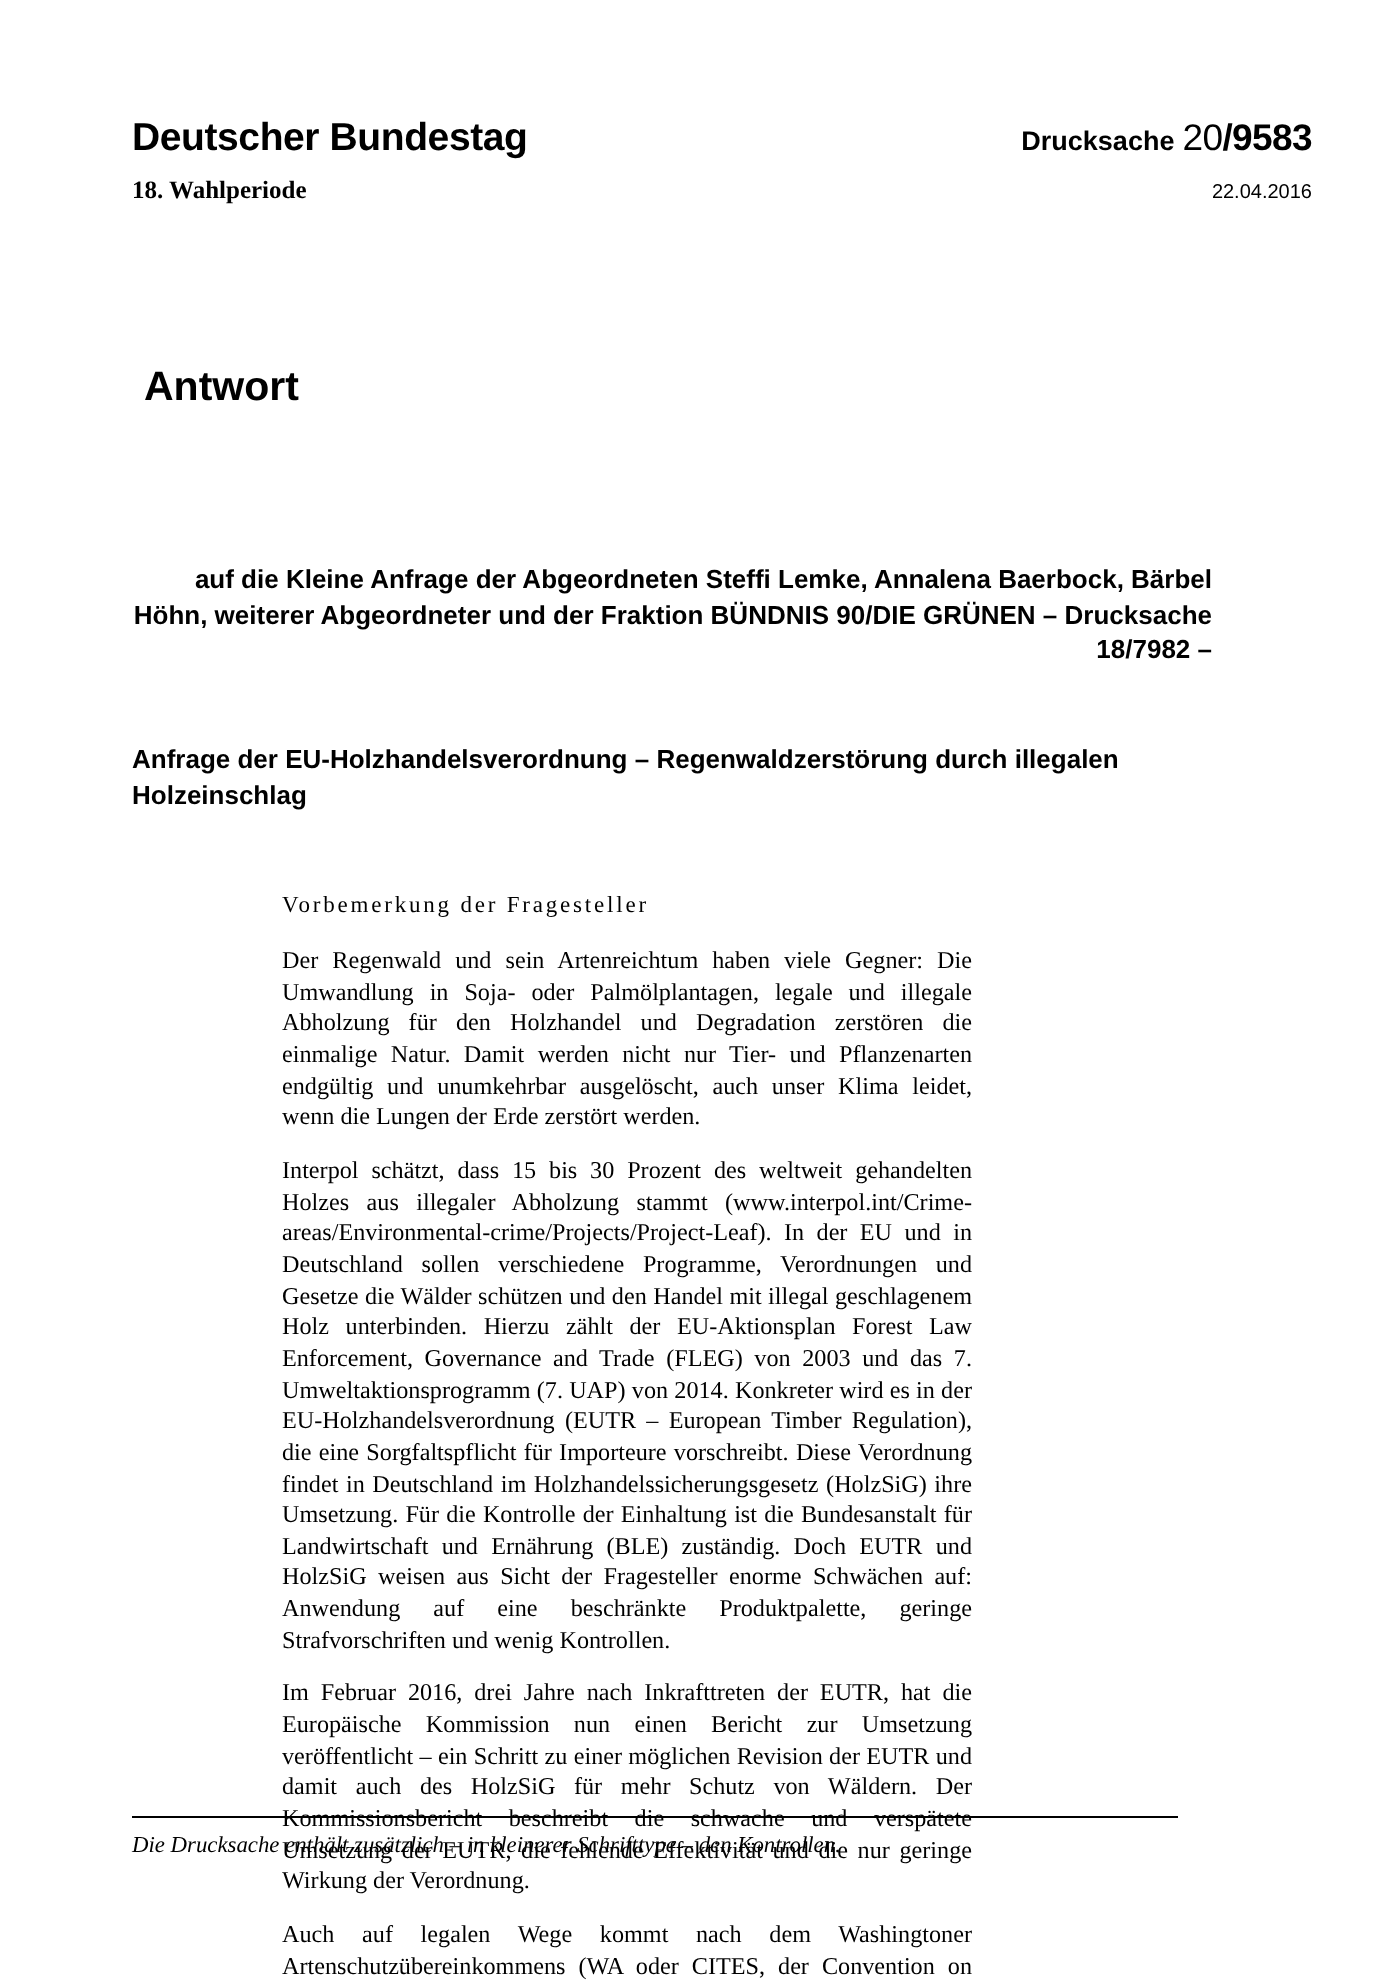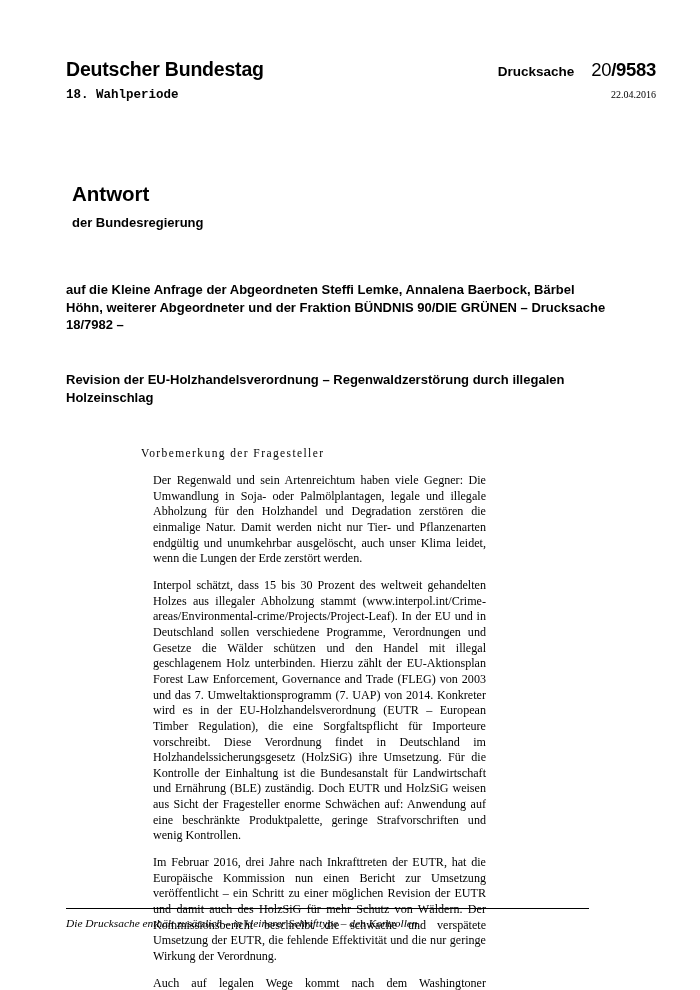--- a/index.html
+++ b/index.html
@@ -36,46 +36,46 @@
   .bundestag {
     font-family: "Liberation Sans", sans-serif;
     font-weight: bold;
     font-size: 19.5px;
     color: #000;
     letter-spacing: -0.2px;
   }
   .drucksache-wrap {
     display: flex;
     align-items: baseline;
-    gap: 17px;
+    gap: 4px;
   }
   .drucksache-label {
     font-family: "Liberation Sans", sans-serif;
     font-weight: bold;
     font-size: 13.5px;
   }
   .drucksache-num {
     font-family: "Liberation Sans", sans-serif;
     font-size: 18.5px;
     letter-spacing: -0.3px;
   }
   .drucksache-num b { font-weight: bold; }
   .hdr-row2 {
     display: flex;
     align-items: baseline;
     justify-content: space-between;
     margin-top: 7px;
   }
   .wahlperiode {
-    font-family: Liberation Mono, monospace;
+    font-family: Liberation Serif, serif;
     font-weight: bold;
     font-size: 12.5px;
   }
   .datum {
-    font-family: Liberation Serif, serif;
+    font-family: Liberation Sans, sans-serif;
     font-size: 10px;
   }
 
   
   .titleblock {
     position: absolute;
     left: 72px;
     top: 183px;
     width: 520px;
   }
@@ -93,20 +93,21 @@
   }
   .anfrage {
     position: absolute;
     left: 66px;
     top: 281px;
     width: 540px;
     font-family: "Liberation Sans", sans-serif;
     font-weight: bold;
     font-size: 13px;
     line-height: 1.35;
+    text-align: right;
   }
   .betreff {
     position: absolute;
     left: 66px;
     top: 371px;
     width: 520px;
     font-family: "Liberation Sans", sans-serif;
     font-weight: bold;
     font-size: 13px;
     line-height: 1.35;
@@ -119,21 +120,21 @@
     top: 447px;
     width: 345px;
   }
   .vorbemerkung {
     font-family: "Liberation Serif", serif;
     font-size: 11.5px;
     letter-spacing: 1.4px;
     margin-bottom: 14px;
   }
   .body-col p {
-    margin: 0 0 11px 12px;
+    margin: 0 0 11px 0;
     font-family: "Liberation Serif", serif;
     font-size: 12.1px;
     line-height: 1.295;
     text-align: justify;
     hyphens: manual;
   }
 
   
   .footer-rule {
     position: absolute;
@@ -171,26 +172,25 @@
       </div>
     </div>
     <div class="hdr-row2">
       <div class="wahlperiode">18. Wahlperiode</div>
       <div class="datum">22.04.2016</div>
     </div>
   </div>
 
   <div class="titleblock">
     <div class="antwort">Antwort</div>
-    <div class="antwort-sub">der Bundesregierung</div>
   </div>
 
   <div class="anfrage">auf die Kleine Anfrage der Abgeordneten Steffi Lemke, Annalena Baerbock, Bärbel Höhn, weiterer Abgeordneter und der Fraktion BÜNDNIS 90/DIE GRÜNEN – Drucksache 18/7982 –</div>
 
-  <div class="betreff">Revision der EU-Holzhandelsverordnung – Regenwaldzerstörung durch illegalen Holzeinschlag</div>
+  <div class="betreff">Anfrage der EU-Holzhandelsverordnung – Regenwaldzerstörung durch illegalen Holzeinschlag</div>
 
   <div class="body-col">
     <div class="vorbemerkung">Vorbemerkung der Fragesteller</div>
     <p>Der Regenwald und sein Artenreichtum haben viele Gegner: Die Umwandlung in Soja- oder Palmölplantagen, legale und illegale Abholzung für den Holzhandel und Degradation zerstören die einmalige Natur. Damit werden nicht nur Tier- und Pflanzenarten endgültig und unumkehrbar ausgelöscht, auch unser Klima leidet, wenn die Lungen der Erde zerstört werden.</p>
     <p>Interpol schätzt, dass 15 bis 30 Prozent des weltweit gehandelten Holzes aus illegaler Abholzung stammt (www.interpol.int/Crime-areas/Environmental-crime/Projects/Project-Leaf). In der EU und in Deutschland sollen verschiedene Programme, Verordnungen und Gesetze die Wälder schützen und den Handel mit illegal geschlagenem Holz unterbinden. Hierzu zählt der EU-Aktionsplan Forest Law Enforcement, Governance and Trade (FLEG) von 2003 und das 7. Umweltaktionsprogramm (7. UAP) von 2014. Konkreter wird es in der EU-Holzhandelsverordnung (EUTR – European Timber Regulation), die eine Sorgfaltspflicht für Importeure vorschreibt. Diese Verordnung findet in Deutschland im Holzhandelssicherungsgesetz (HolzSiG) ihre Umsetzung. Für die Kontrolle der Einhaltung ist die Bundesanstalt für Landwirtschaft und Ernährung (BLE) zuständig. Doch EUTR und HolzSiG weisen aus Sicht der Fragesteller enorme Schwächen auf: Anwendung auf eine beschränkte Produktpalette, geringe Strafvorschriften und wenig Kontrollen.</p>
     <p>Im Februar 2016, drei Jahre nach Inkrafttreten der EUTR, hat die Europäische Kommission nun einen Bericht zur Umsetzung veröffentlicht – ein Schritt zu einer möglichen Revision der EUTR und damit auch des HolzSiG für mehr Schutz von Wäldern. Der Kommissionsbericht beschreibt die schwache und verspätete Umsetzung der EUTR, die fehlende Effektivität und die nur geringe Wirkung der Verordnung.</p>
     <p>Auch auf legalen Wege kommt nach dem Washingtoner Artenschutzübereinkommens (WA oder CITES, der Convention on International Trade in Endangered Species of Wild Fauna and Flora) geschütztes Holz nach Deutschland und in die EU. Ebenfalls legal auf den deutschen und europäischen Markt kommt Holz aus Konfliktgebieten; das zeigen Recherchen von Verbänden.</p>
   </div>
 
   <div class="footer-rule"></div>

